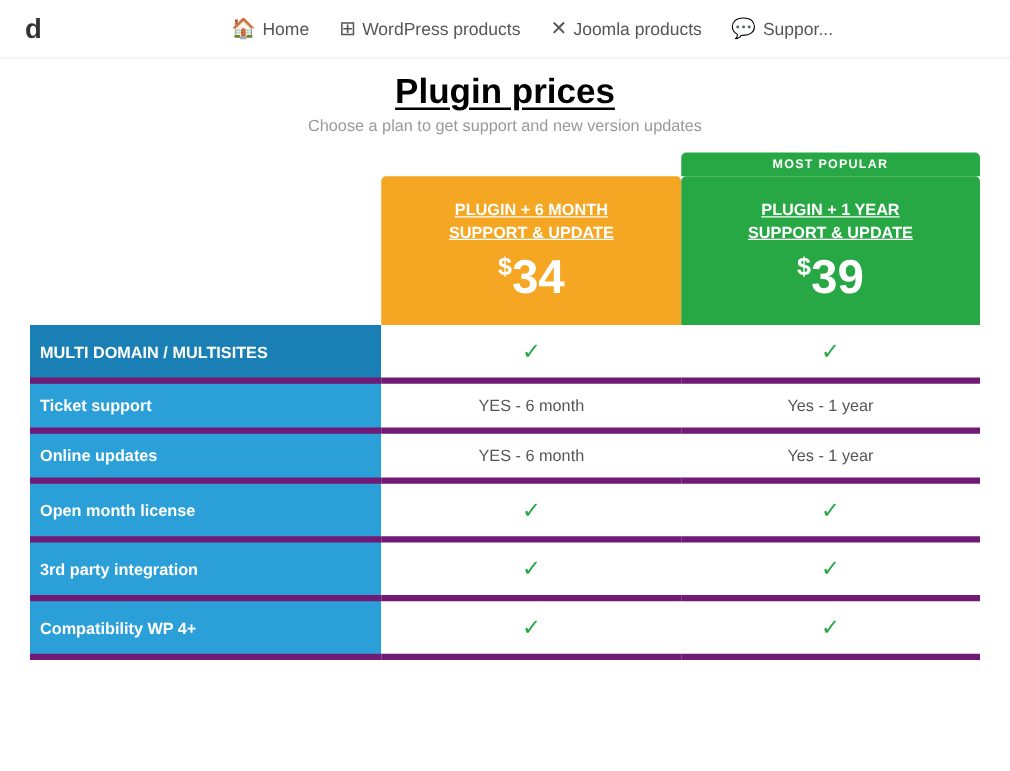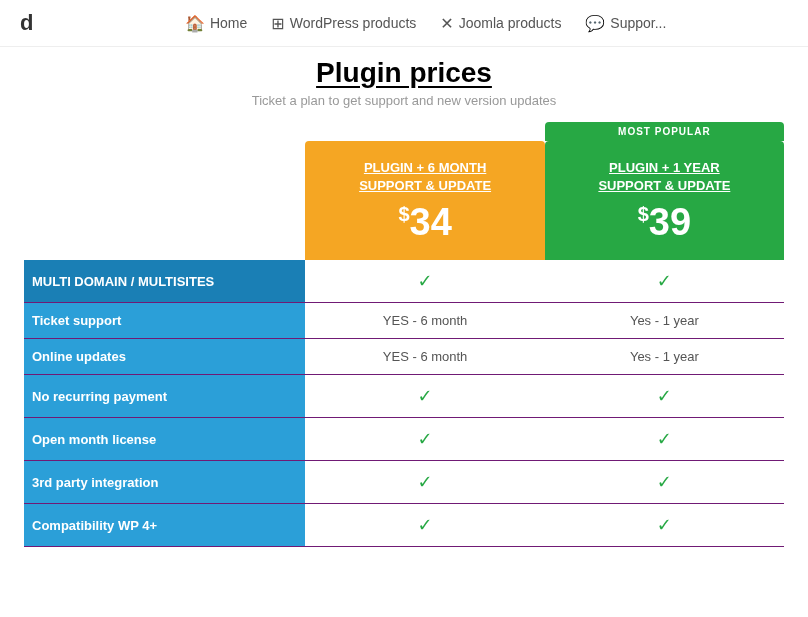--- a/index.html
+++ b/index.html
@@ -127,21 +127,21 @@
       font-size: 38px;
       font-weight: bold;
     }
     .plan-price sup {
       font-size: 20px;
       vertical-align: super;
     }
 
     
     .feature-row td {
-      border-bottom: 1px solid #701a75;
+      border-bottom: 5px solid #701a75;
       padding: 10px 8px;
       font-size: 13px;
     }
     .feature-label-cell {
       background: #2b9fd8;
       color: #fff;
       font-weight: bold;
       padding-left: 14px;
     }
     .feature-header-cell {
@@ -190,21 +190,21 @@
     </a>
     <a class="nav-link">
       <span class="nav-icon">💬</span>
       <span>Suppor...</span>
     </a>
   </div>
 </div>
 
 <div class="page-header">
   <div class="page-title">Plugin prices</div>
-  <div class="page-subtitle">Ticket a plan to get support and new version updates</div>
+  <div class="page-subtitle">Choose a plan to get support and new version updates</div>
 </div>
 
 <div class="pricing-wrapper">
   <table class="pricing-table">
 
     <tbody>
         <tr class="plan-header-row">
       <td class="plan-cell-empty"></td>
 
       <td class="plan-card plan-card-gold">
@@ -239,29 +239,20 @@
       <td class="feature-value-cell">YES - 6 month</td>
       <td class="feature-value-cell">Yes - 1 year</td>
     </tr>
 
     <tr class="feature-row">
       <td class="feature-label-cell blue-feature">Online updates</td>
       <td class="feature-value-cell">YES - 6 month</td>
       <td class="feature-value-cell">Yes - 1 year</td>
     </tr>
 
-    <tr class="feature-row">
-      <td class="feature-label-cell blue-feature">No recurring payment</td>
-      <td class="feature-value-cell">
-        <span class="check-icon">✓</span>
-      </td>
-      <td class="feature-value-cell">
-        <span class="check-icon">✓</span>
-      </td>
-    </tr>
 
 
     <tr class="feature-row">
       <td class="feature-label-cell blue-feature">Open month license</td>
       <td class="feature-value-cell">
         <span class="check-icon">✓</span>
       </td>
       <td class="feature-value-cell">
         <span class="check-icon">✓</span>
       </td>

